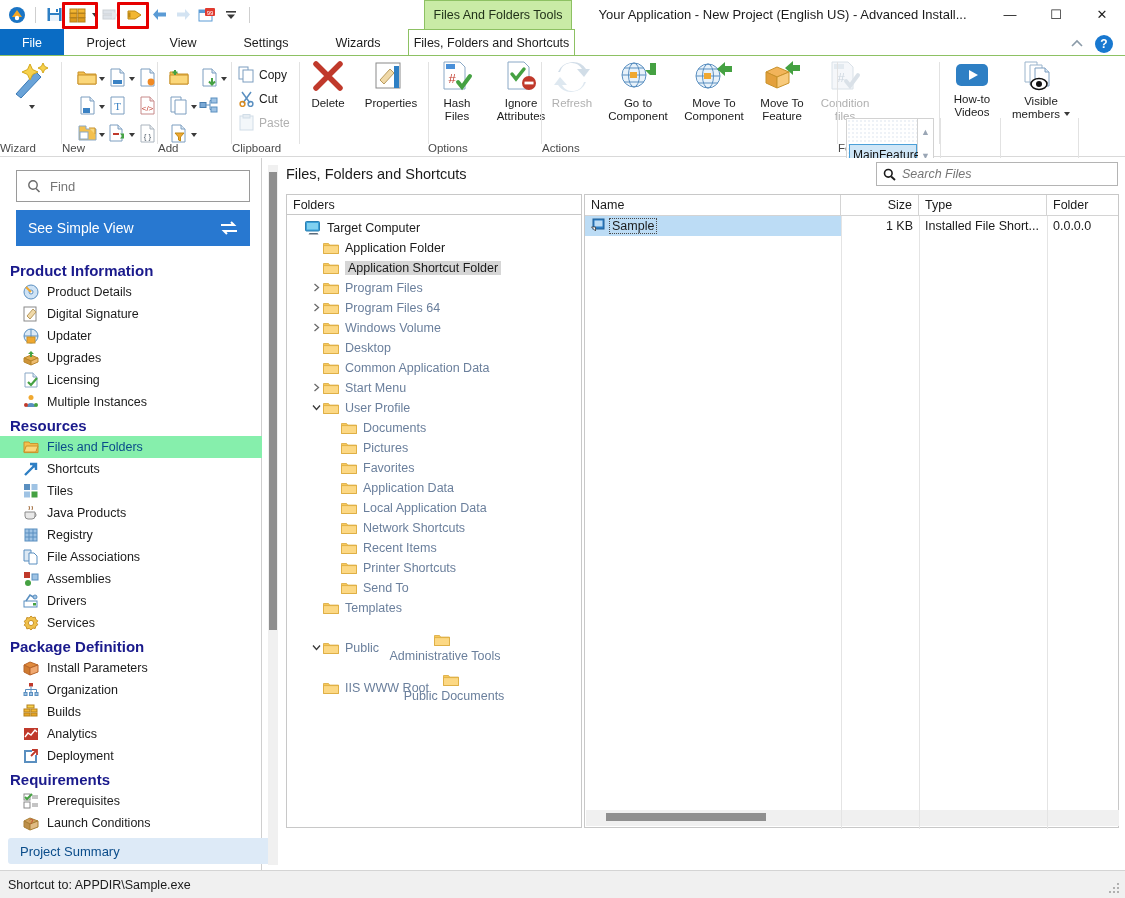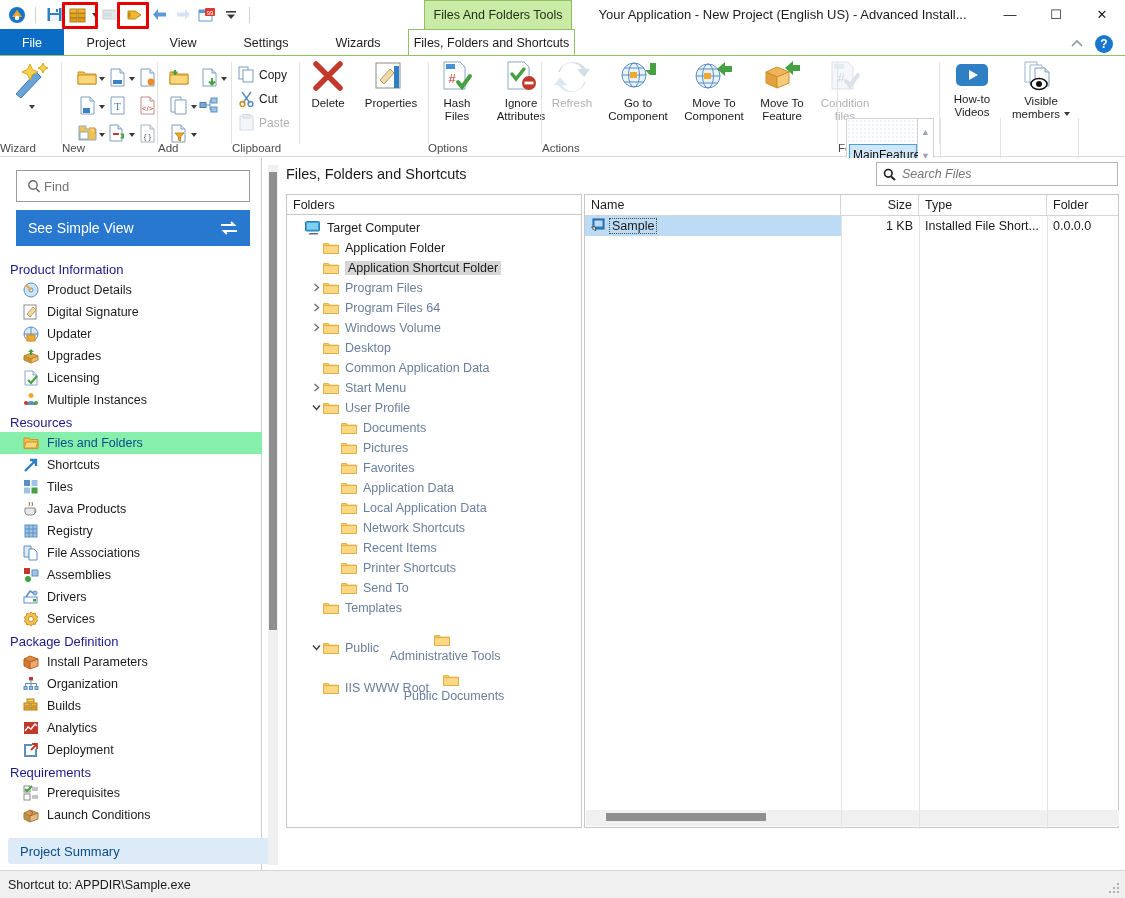--- a/index.html
+++ b/index.html
@@ -64,26 +64,26 @@
   .featgal { position:absolute; left:846px; top:62px; width:72px; height:74px; background:#fff; border:1px solid #d2d2d2;
       background-image:radial-gradient(#eef2f7 1px, transparent 1px); background-size:4px 4px;}
   .featitem { position:absolute; left:2px; top:25px; width:68px; height:22px; background:#cfe6f7; border:1px solid #4a9fd8;
      display:flex; align-items:center; padding-left:3px; font-size:12px; color:#111;}
   .galscroll { position:absolute; left:918px; top:62px; width:16px; height:74px; border:1px solid #d2d2d2; border-left:none; background:#fff;}
   .galsb { position:absolute; left:0; width:15px; height:24px; display:flex; align-items:center; justify-content:center; color:#9aa6b5; font-size:9px;}
 
   
   .sidebar { position:absolute; left:0; top:158px; width:262px; height:712px; background:#ffffff; border-right:1px solid #cfcfcf;}
   .findbox { position:absolute; left:16px; top:12px; width:234px; height:32px; border:1px solid #9a9a9a; background:#fff;
-     display:flex; align-items:center; padding-left:10px; gap:1px;}
+     display:flex; align-items:center; padding-left:10px; gap:7px;}
   .findbox input { border:none; outline:none; font-size:13px; color:#6b6b6b; width:180px; font-family:"Liberation Sans", sans-serif;}
   .simpleview { position:absolute; left:16px; top:52px; width:234px; height:36px; background:#2878d0; color:#fff;
      display:flex; align-items:center; justify-content:space-between; padding:0 12px; font-size:14px;}
   .navlist { position:absolute; left:0; top:100px; width:262px; height:610px; overflow:hidden;}
-  .navhdr { font-size:13px; color:#1a1a8c; padding:4px 0 2px 10px; font-weight:normal;}
+  .navhdr { font-size:15px; color:#1a1a8c; padding:4px 0 2px 10px; font-weight:bold;}
   .navitem { height:22px; display:flex; align-items:center; gap:8px; padding-left:22px; font-size:12.5px; color:#1b1b1b;}
   .navitem.sel { background:#86efac; color:#0a4c8a; }
   .navitem .ni { width:17px; height:17px; display:flex; align-items:center; justify-content:center; flex:0 0 17px;}
   .projsummary { position:absolute; left:8px; top:680px; width:270px; height:26px; background:#ddeaf7; border-radius:3px;
      display:flex; align-items:center; padding-left:12px; font-size:13px; color:#0a4c8a;}
   .sbvscroll { position:absolute; left:268px; top:165px; width:10px; height:700px; background:#f0f0f0;}
   .sbvthumb { position:absolute; left:269px; top:172px; width:8px; height:458px; background:#8f8f8f;}
 
   
   .content { position:absolute; left:280px; top:158px; width:845px; height:712px; background:#ffffff;}

